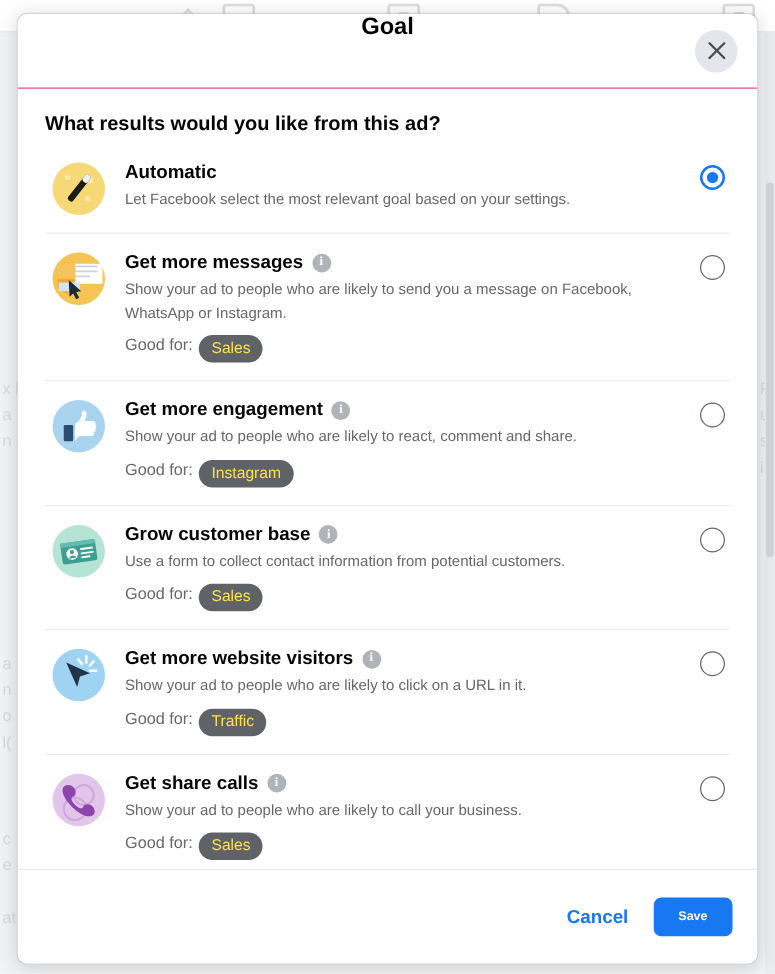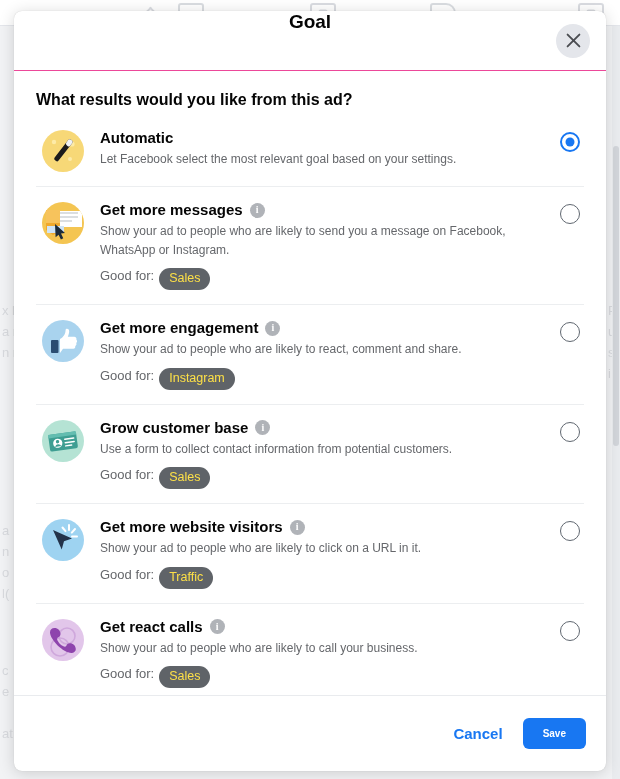--- a/index.html
+++ b/index.html
@@ -357,21 +357,21 @@
     <div class="option-row last">
       <div class="opt-icon" style="background:#e2c6ea">
         <svg width="42" height="42" viewBox="0 0 42 42" aria-hidden="true">
           <circle cx="25" cy="17" r="8" fill="none" stroke="#cfa8dc" stroke-width="1.6"></circle>
           <circle cx="18" cy="28" r="9" fill="none" stroke="#cfa8dc" stroke-width="1.6"></circle>
           <path d="M12.5 9c3.4 0 6 2.6 6 6 0 2-1.3 3-2.6 3.6-.9.5-1 1.6-.4 2.8 1.3 2.6 3.3 4.6 5.9 5.9 1.2.6 2.3.5 2.8-.4.6-1.3 1.6-2.6 3.6-2.6 3.4 0 6 2.6 6 6 0 2-1.9 3.7-4.3 3.7C21.3 34 8 20.7 8 13.3 8 10.9 9.7 9 12.5 9z" fill="#8e44ad"></path>
         </svg>
       </div>
       <div class="opt-main">
         <div class="opt-title-line">
-          <span class="opt-title">Get react calls</span>
+          <span class="opt-title">Get share calls</span>
           <span class="info-icon">i</span>
         </div>
         <div class="opt-desc">Show your ad to people who are likely to call your business.</div>
         <div class="goodfor-line">
           <span class="goodfor-label">Good for:</span>
           <span class="goodfor-badge">Sales</span>
         </div>
       </div>
       <div class="radio"></div>
     </div>

